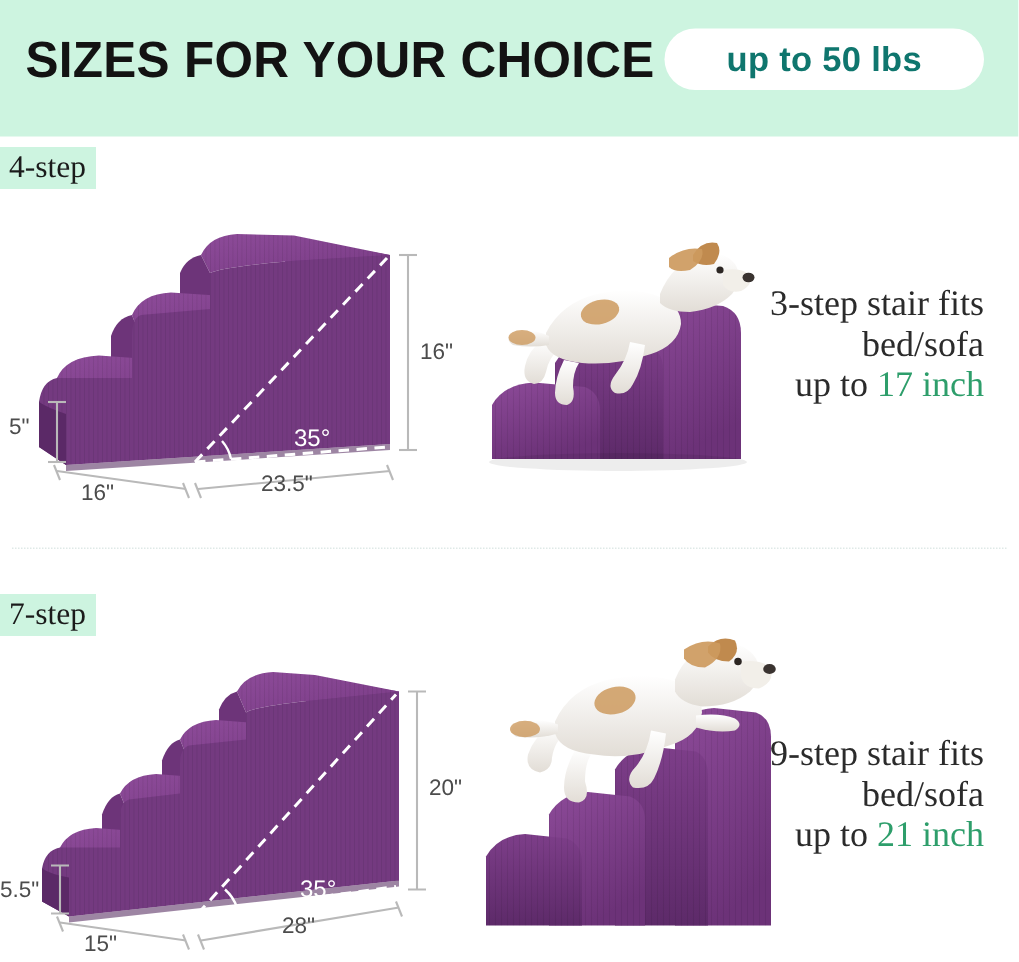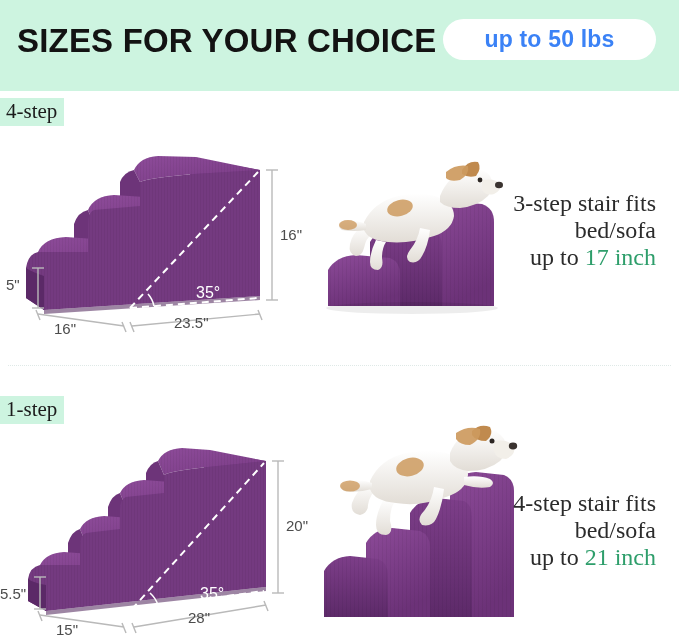--- a/index.html
+++ b/index.html
@@ -46,21 +46,21 @@
     height: 41px;
     background: #ffffff;
     border-radius: 21px;
     display: flex;
     align-items: center;
     justify-content: center;
   }
   .weight-badge-label {
     font-size: 23px;
     font-weight: 700;
-    color: #3b82f6;
+    color: #0f766e;
     font-family: "Liberation Sans Narrow", "Liberation Sans", sans-serif;
     letter-spacing: 0.2px;
     white-space: nowrap;
   }
 
   
   .section { position: absolute; left: 0; width: 679px; }
   #section-3step { top: 78px;  height: 287px; }
   #section-4step { top: 377px; height: 264px; }
 
@@ -278,21 +278,21 @@
   <span class="fit-line">bed/sofa</span>
   <span class="fit-line">
     <span>up to </span><span class="fit-highlight">17 inch</span>
   </span>
 </div>
 
 <div class="divider"></div>
 
 <div class="section" id="section-4step"></div>
 
-<div class="step-tag" id="tag-4step">1-step</div>
+<div class="step-tag" id="tag-4step">7-step</div>
 
 <div class="diagram" id="diagram-4step">
   <svg width="300" height="190" viewBox="0 0 300 190">
     <defs>
       <linearGradient id="topFace4" x1="0" y1="0" x2="1" y2="1">
         <stop offset="0%" stop-color="#8d4b99"></stop>
         <stop offset="100%" stop-color="#7a3c86"></stop>
       </linearGradient>
       <linearGradient id="sideFace4" x1="0" y1="0" x2="0" y2="1">
         <stop offset="0%" stop-color="#7c3d88"></stop>
@@ -414,18 +414,18 @@
 
     <path d="M 134,8 Q 146,0 158,4 Q 160,14 148,20 Q 138,20 134,14 Z" fill="#cd9a5e" opacity="0.92"></path>
     <ellipse cx="88" cy="42" rx="14" ry="9" fill="#cd9a5e" opacity="0.85" transform="rotate(-14 88 42)"></ellipse>
 
     <path d="M 50,58 Q 34,52 22,58 Q 16,62 22,66 Q 36,68 50,64 Z" fill="url(#furG2)"></path>
     <ellipse cx="28" cy="61" rx="10" ry="5.5" fill="#cd9a5e" opacity="0.8"></ellipse>
   </svg>
 </div>
 
 <div class="fit-text" id="fit-4step">
-  <span class="fit-line">4-step stair fits</span>
+  <span class="fit-line">9-step stair fits</span>
   <span class="fit-line">bed/sofa</span>
   <span class="fit-line">
     <span>up to </span><span class="fit-highlight">21 inch</span>
   </span>
 </div>
 
 </body></html>

